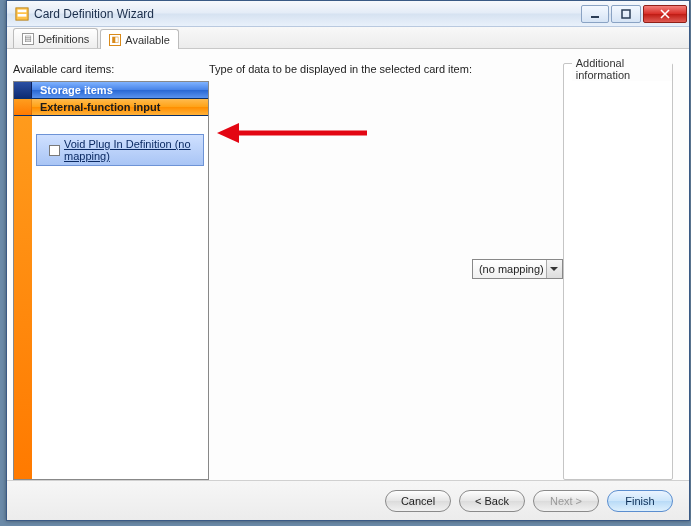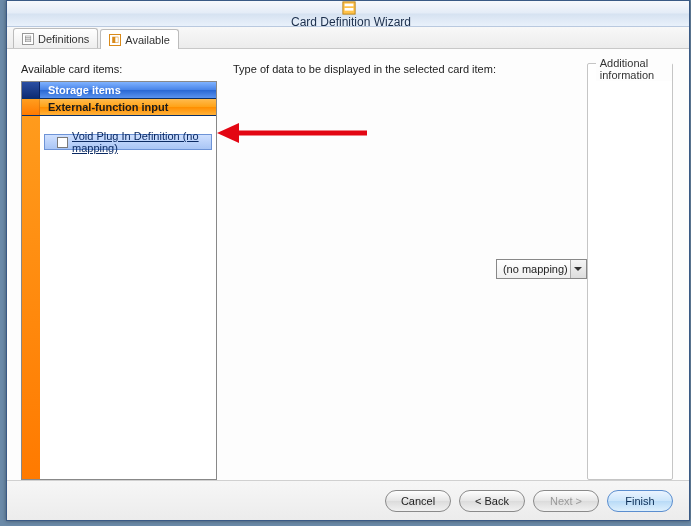--- a/index.html
+++ b/index.html
@@ -1,48 +1,48 @@
 <!DOCTYPE html>
 <html><head>
 <meta charset="utf-8">
 <style>
   * { box-sizing: border-box; margin: 0; padding: 0; }
   html, body { width: 691px; height: 526px; font-family: "Segoe UI", Tahoma, sans-serif; font-size: 11px; background: #6b8aa8; overflow: hidden; }
   .window { position: absolute; left: 6px; top: 0; width: 684px; height: 521px; background: #fff; border: 1px solid #3a5a85; box-shadow: 0 0 4px rgba(0,0,0,0.4); }
   
-  .titlebar { height: 26px; background: linear-gradient(#f7f9fc,#e4ecf7 48%,#d6e2f1 52%,#e9f1fb); border-bottom: 1px solid #b9c9df; display: flex; align-items: center; padding: 0 2px 0 8px; flex-direction: column; }
+  .titlebar { height: 26px; background: linear-gradient(#f7f9fc,#e4ecf7 48%,#d6e2f1 52%,#e9f1fb); border-bottom: 1px solid #b9c9df; display: flex; align-items: center; padding: 0 2px 0 8px; }
   .titlebar .app-icon { width: 14px; height: 14px; margin-right: 5px; }
   .titlebar .title { flex: 1; color: #1b2e4b; font-size: 12px; }
   .win-btns { display: flex; gap: 2px; }
   .win-btn { width: 28px; height: 18px; border: 1px solid #8aa3c4; border-radius: 2px; background: linear-gradient(#f3f8ff,#d6e4f5); display:flex; align-items:center; justify-content:center; color:#2a3d56; }
   .win-btn.max { width: 30px; }
   .win-btn.close { width: 44px; background: linear-gradient(#f37f7a,#d9302a 48%,#c01c15 52%,#e05b54); border-color:#902018; color:#fff; }
   .win-btn svg { width: 10px; height: 10px; }
   
   .client { position: absolute; left: 0; right: 0; top: 26px; bottom: 0; background: #fdfdfd; }
   
   .tabrow { height: 22px; padding-left: 6px; display:flex; align-items:flex-end; border-bottom: 1px solid #c8c8c8; background: linear-gradient(#f8f8f8,#ececec); }
   .tab { height: 20px; border: 1px solid #bcbcbc; border-bottom: none; border-radius: 3px 3px 0 0; background: linear-gradient(#fff,#eee); display:flex; align-items:center; padding: 0 8px; gap:4px; margin-right: 2px; color:#333; cursor:default; }
   .tab.active { background:#fff; position:relative; top:1px; }
   .tab-icon { width:12px; height:12px; border:1px solid #999; background:#fff; display:flex; align-items:center; justify-content:center; font-size:8px; color:#777; }
   
-  .content { position:absolute; left:0; right:0; top:22px; bottom:40px; padding: 14px 16px 0 14px; display:flex; gap:16px; }
+  .content { position:absolute; left:0; right:0; top:22px; bottom:40px; padding: 14px 16px 0 6px; display:flex; gap:0; }
   .left-col { width: 196px; display:flex; flex-direction:column; }
   .label { color:#222; margin-bottom:4px; height:14px; }
   .tree-box { flex:1; border:1px solid #888; background:#fff; position:relative; overflow:hidden; }
   .orange-strip { position:absolute; left:0; top:0; bottom:0; width:18px; background: linear-gradient(#ff9e1f,#ff7a00); }
   .sections { position:absolute; left:0; right:0; top:0; }
   .sec-header { height:17px; display:flex; align-items:center; padding-left:26px; font-weight:bold; color:#072052; border-bottom:1px solid #0a2f68; position:relative; cursor:default; }
   .sec-blue { background: linear-gradient(#7fb2ff,#4a85e8 48%,#2a68d4 52%,#5a93ef); color:#fff; }
   .sec-blue .corner { position:absolute; left:0; top:0; bottom:0; width:18px; background: linear-gradient(#2b4fa3,#0e2c73); border-right:1px solid #0a2260; }
   .sec-orange { background: linear-gradient(#ffbb4e,#ffa318 48%,#ff8e00 52%,#ffb23a); color:#1b1b1b; }
   .sec-orange .corner { position:absolute; left:0; top:0; bottom:0; width:18px; background: linear-gradient(#ff9e1f,#ff7a00); border-right:1px solid rgba(0,0,0,0.12); }
   .sec-orange .tri { position:absolute; right:-10px; top:2px; width:0; height:0; border-top:6px solid transparent; border-bottom:6px solid transparent; border-left:10px solid #ff8e00; }
   .tree-rows { position:absolute; left:18px; right:0; top:51px; }
-  .tree-item { height:16px; display:flex; align-items:center; gap:4px; padding-left:12px; background: linear-gradient(#cfe0ff,#a9c5f5); border:1px solid #6d93d6; color:#0b2a63; font-size:11px; cursor:default; margin:1px 4px 0 4px; }
+  .tree-item { height:32px; display:flex; align-items:center; gap:4px; padding-left:12px; background: linear-gradient(#cfe0ff,#a9c5f5); border:1px solid #6d93d6; color:#0b2a63; font-size:11px; cursor:default; margin:1px 4px 0 4px; }
   .tree-item .chk { width:11px; height:11px; border:1px solid #7a7a7a; background:#fff; flex-shrink:0; }
   .tree-item .txt { text-decoration: underline; }
   
   .right-col { flex:1; display:flex; flex-direction:row; }
   .dropdown-row { display:flex; align-items:center; margin-bottom:6px;text-align:center; }
   .dropdown { position:relative; width:100%; height:20px; border:1px solid #888; background:linear-gradient(#fff,#f0f0f0); display:flex; align-items:center; padding:0 18px 0 6px; color:#222; }
   .dropdown .dd-btn { position:absolute; right:0; top:0; bottom:0; width:16px; border-left:1px solid #aaa; background:linear-gradient(#f5f5f5,#ddd); display:flex; align-items:center; justify-content:center; }
   .fieldset { flex:1; border:1px solid #c5c5c5; border-radius:2px; padding:8px 10px 10px 10px; position:relative; background:#fff; }
   .fieldset .legend { position:absolute; top:-7px; left:8px; background:#fdfdfd; padding:0 4px; color:#333; }
   

